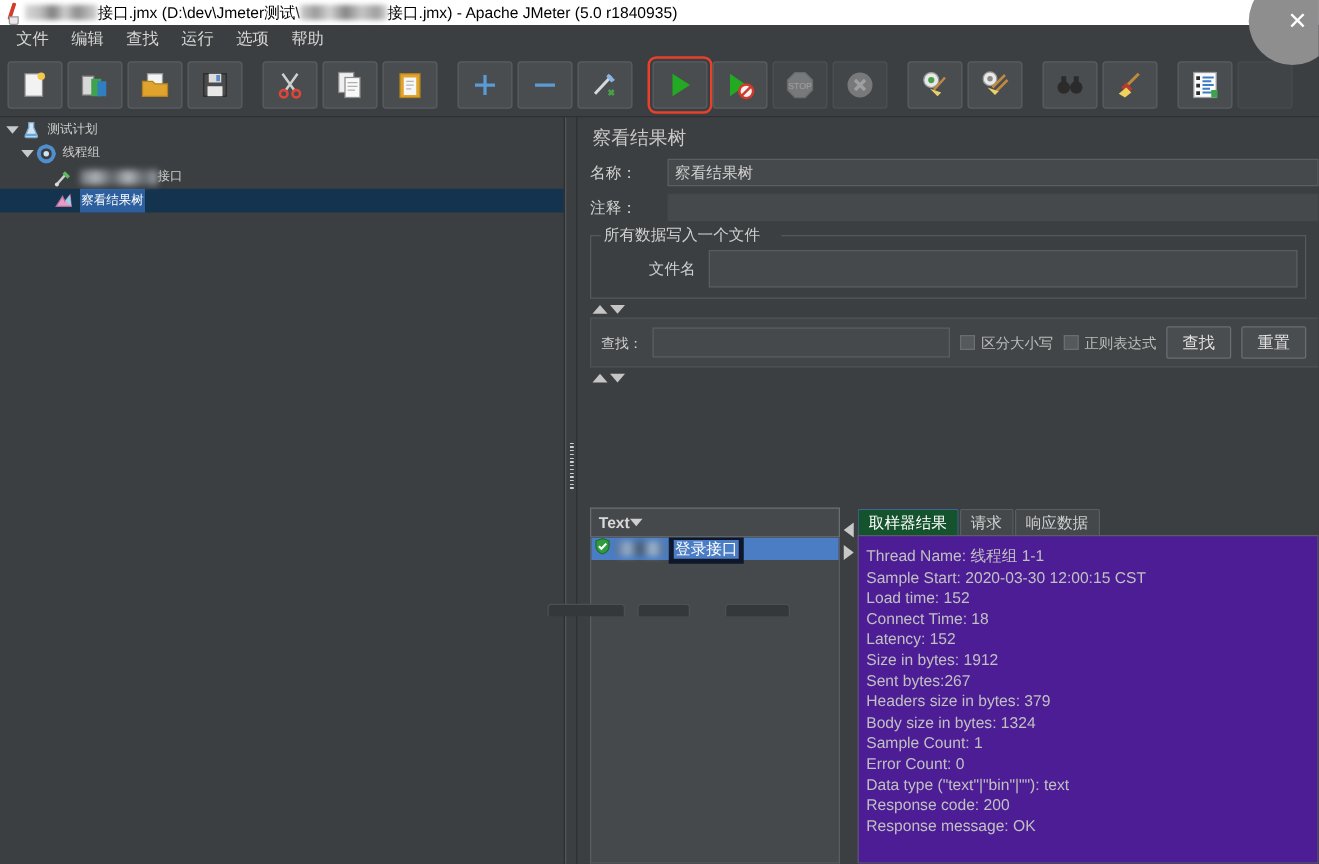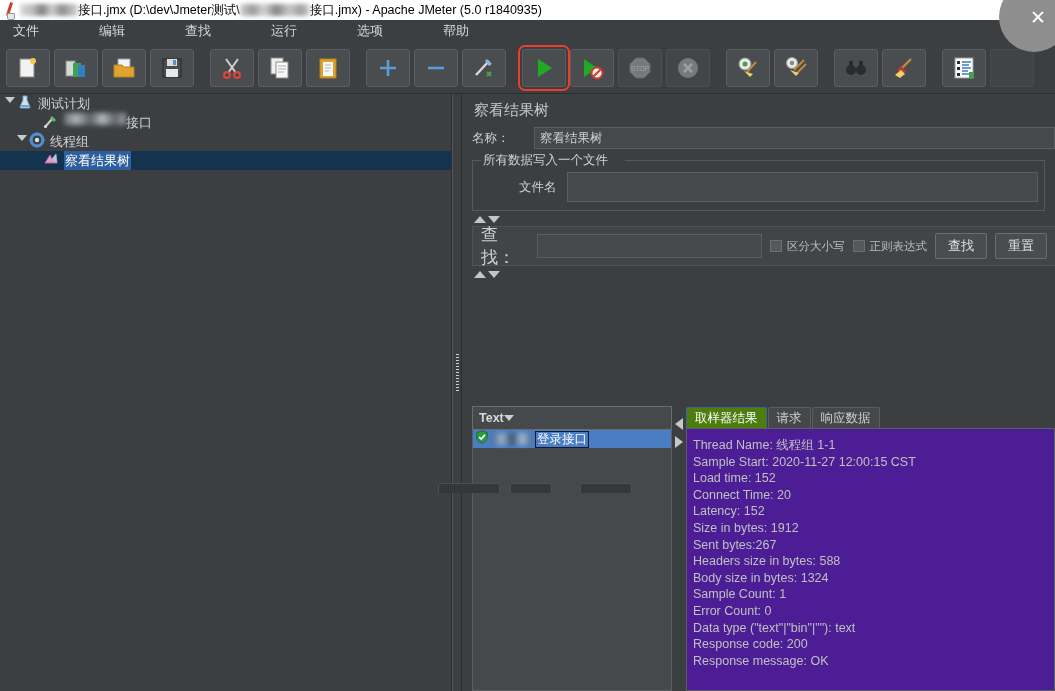--- a/index.html
+++ b/index.html
@@ -57,21 +57,21 @@
     position: absolute; right: 6px; top: 6px;
     width: 22px; height: 22px; z-index: 6;
     color: #ffffff; font-size: 19px; line-height: 22px; text-align: center;
     font-family: "DejaVu Sans", sans-serif;
   }
 
   
   .menubar {
     position: absolute; left: 0; top: 20px; width: 1055px; height: 22px;
     background: #3c3f41;
-    display: flex; align-items: center; padding-left: 4px; gap: 42px;
+    display: flex; align-items: center; padding-left: 4px;
   }
   .menu-item {
     font-size: 13px; color: #d6d6d6; padding: 2px 9px; white-space: nowrap;
     cursor: default;
   }
 
   
   .toolbar {
     position: absolute; left: 0; top: 42px; width: 1055px; height: 52px;
     background: #3c3f41;
@@ -93,22 +93,22 @@
   .tb-svg { width: 24px; height: 24px; display:block; }
 
   
   .tree-panel {
     position: absolute; left: 0; top: 94px; width: 452px; height: 597px;
     background: #3c3f41;
     border-right: 1px solid #2b2d2f;
     overflow: hidden;
   }
   .tree-row {
-    display: flex; align-items: flex-start; height: 19px; padding-left: 4px;
-    font-size: 13px; color: #cfcfcf; white-space: nowrap;
+    display: flex; align-items: center; height: 19px; padding-left: 4px;
+    font-size: 10px; color: #cfcfcf; white-space: nowrap;
   }
   .tree-row.lvl1 { padding-left: 4px; }
   .tree-row.lvl2 { padding-left: 16px; }
   .tree-row.lvl3 { padding-left: 30px; }
   .tree-row.selected { background: #14334f; }
   .tw {
     width: 11px; height: 11px; flex: 0 0 auto; position: relative; margin-right: 2px;
   }
   .tw.open::after {
     content: ""; position: absolute; left: 1px; top: 3px;
@@ -188,21 +188,21 @@
   }
   .ca { width: 0; height: 0; }
   .ca.up { border-left: 6px solid transparent; border-right: 6px solid transparent; border-bottom: 7px solid #c5c5c5; }
   .ca.down { border-left: 6px solid transparent; border-right: 6px solid transparent; border-top: 7px solid #c5c5c5; }
 
   .search-bar {
     margin: 2px 0 0 10px; height: 40px; background: #424547;
     border: 1px solid #4f5356; border-right: none;
     display: flex; align-items: center; padding: 0 8px; gap: 8px;
   }
-  .search-label { font-size: 17px; color: #d0d0d0; }
+  .search-label { font-size: 11px; color: #d0d0d0; }
   .search-input {
     width: 238px; height: 24px; background: #45494b; border: 1px solid #5a5e61;
     color: #cfcfcf; font-size: 12.5px; padding: 0 4px; outline: none;
     font-family: "Liberation Sans", sans-serif;
   }
   .cb-wrap { display: flex; align-items: center; gap: 5px; }
   .cb {
     width: 12px; height: 12px; background: #55595c; border: 1px solid #6a6e71;
   }
   .cb-label { font-size: 11.5px; color: #bdbdbd; white-space: nowrap; }
@@ -234,21 +234,21 @@
   }
   .res-list {
     flex: 1 1 auto; background: #45494b; border: 1px solid #5a5e61; border-top: none;
     overflow: hidden;
   }
   .res-item {
     height: 18px; display: flex; align-items: center; gap: 3px;
     background: #4a7dc4; padding-left: 2px;
   }
   .res-item-label {
-    font-size: 12.5px; color: #ffffff; border: 1px solid #0f172a; padding: 0 1px; line-height: 15px;
+    font-size: 12.5px; color: #ffffff; border: 4px solid #0f172a; padding: 0 1px; line-height: 15px;
   }
 
   .hsplit {
     position: absolute; left: 202px; top: 12px; width: 12px; bottom: 0;
     background: #3c3f41;
   }
   .hsplit .arr {
     position: absolute; left: 1px; width: 0; height: 0;
   }
   .hsplit .arr.left {
@@ -264,21 +264,21 @@
     position: absolute; left: 214px; right: 0; top: 12px; bottom: 0;
   }
   .tabs { display: flex; align-items: flex-end; gap: 1px; height: 22px; }
   .tab {
     height: 21px; padding: 0 8px; font-size: 12.5px;
     display: flex; align-items: center;
     background: #44484b; color: #cfcfcf;
     border: 1px solid #5a5e61; border-bottom: none;
     border-radius: 2px 2px 0 0;
   }
-  .tab.active { background: #4d7c0f; color: #ffffff; border-color: #3f6494; }
+  .tab.active { background: #14532d; color: #ffffff; border-color: #3f6494; }
   .tab-body {
     position: absolute; left: 0; right: 0; top: 22px; bottom: 0;
     background: #4c1d95; border: 1px solid #5a5e61;
     padding: 8px 0 0 6px; overflow: hidden;
   }
   .res-line {
     font-size: 12.5px; color: #c0c0c0; line-height: 16.6px; white-space: pre;
   }
   .res-line.blank { height: 16.6px; }
 
@@ -474,47 +474,47 @@
 
     <div class="tree-row lvl1">
       <span class="tw open"></span>
       <span class="ticon">
         <svg width="16" height="16" viewBox="0 0 16 16">
           <path d="M6 2 h4 v4 l3 7 a1 1 0 0 1 -1 1 H4 a1 1 0 0 1 -1 -1 l3 -7 Z" fill="#cfe3f5" stroke="#7ba7cc"></path>
           <path d="M4.3 11 h7.4 l.9 2 H3.4 Z" fill="#6aa6d8"></path>
         </svg>
       </span>
       <span class="tlabel">测试计划</span>
+    </div>
+
+    <div class="tree-row lvl2">
+      <span class="tw open"></span>
+      <span class="ticon">
+        <svg width="16" height="16" viewBox="0 0 16 16">
+          <circle cx="8" cy="8" r="6" fill="none" stroke="#4f8fd0" stroke-width="3"></circle>
+          <circle cx="8" cy="8" r="2.2" fill="#cfe3f5"></circle>
+          <path d="M8 0.5v3M8 12.5v3M0.5 8h3M12.5 8h3" stroke="#4f8fd0" stroke-width="2"></path>
+        </svg>
+      </span>
+      <span class="tlabel">线程组</span>
     </div>
 
     <div class="tree-row lvl3">
       <span class="tw none"></span>
       <span class="ticon">
         <svg width="16" height="16" viewBox="0 0 16 16">
           <path d="M2 14 L10 5" stroke="#cfcfcf" stroke-width="2"></path>
           <path d="M9 3 L13 7 L11 9 L7 5 Z" fill="#5fb95f"></path>
           <circle cx="2.5" cy="13.5" r="1.6" fill="#dddddd"></circle>
         </svg>
       </span>
       <span class="blur-tree"></span>
       <span class="tlabel">接口</span>
     </div>
 
-    <div class="tree-row lvl2">
-      <span class="tw open"></span>
-      <span class="ticon">
-        <svg width="16" height="16" viewBox="0 0 16 16">
-          <circle cx="8" cy="8" r="6" fill="none" stroke="#4f8fd0" stroke-width="3"></circle>
-          <circle cx="8" cy="8" r="2.2" fill="#cfe3f5"></circle>
-          <path d="M8 0.5v3M8 12.5v3M0.5 8h3M12.5 8h3" stroke="#4f8fd0" stroke-width="2"></path>
-        </svg>
-      </span>
-      <span class="tlabel">线程组</span>
-    </div>
-
     <div class="tree-row lvl3 selected">
       <span class="tw none"></span>
       <span class="ticon">
         <svg width="16" height="16" viewBox="0 0 16 16">
           <path d="M2 12 L7 4 L9 8 L13 3 L14 12 Z" fill="#e49ec4" stroke="#b76b99"></path>
           <path d="M9 8 L13 3 L14 12 Z" fill="#9bd0ea"></path>
         </svg>
       </span>
       <span class="tlabel sel-text">察看结果树</span>
     </div>
@@ -526,20 +526,24 @@
 
   <div class="right-panel">
 
     <div class="panel-title">察看结果树</div>
 
     <div class="field-row">
       <span class="field-label">名称：</span>
       <input class="field-input" type="text" value="察看结果树" style="">
     </div>
 
+    <div class="field-row" style="margin-top:4px">
+      <span class="field-label">注释：</span>
+      <input class="field-input flat" type="text" value="" style="">
+    </div>
 
     <div class="group-box">
       <span class="group-legend">所有数据写入一个文件</span>
       <div class="group-inner">
         <span class="lbl">文件名</span>
         <div class="inp">
           <input class="field-input flat" style="width: 100%; height: 28px; background: transparent;" type="text" value="">
         </div>
       </div>
     </div>
@@ -596,27 +600,27 @@
       </div>
 
       <div class="res-right">
         <div class="tabs">
           <div class="tab active">取样器结果</div>
           <div class="tab">请求</div>
           <div class="tab">响应数据</div>
         </div>
         <div class="tab-body">
           <div class="res-line">Thread Name: 线程组 1-1</div>
-          <div class="res-line">Sample Start: 2020-11-27 12:00:15 CST</div>
+          <div class="res-line">Sample Start: 2020-03-30 12:00:15 CST</div>
           <div class="res-line">Load time: 152</div>
-          <div class="res-line">Connect Time: 20</div>
+          <div class="res-line">Connect Time: 18</div>
           <div class="res-line">Latency: 152</div>
           <div class="res-line">Size in bytes: 1912</div>
           <div class="res-line">Sent bytes:267</div>
-          <div class="res-line">Headers size in bytes: 588</div>
+          <div class="res-line">Headers size in bytes: 379</div>
           <div class="res-line">Body size in bytes: 1324</div>
           <div class="res-line">Sample Count: 1</div>
           <div class="res-line">Error Count: 0</div>
           <div class="res-line">Data type ("text"|"bin"|""): text</div>
           <div class="res-line">Response code: 200</div>
           <div class="res-line">Response message: OK</div>
           <div class="res-line blank"></div>
           <div class="res-line blank"></div>
 
         </div>

